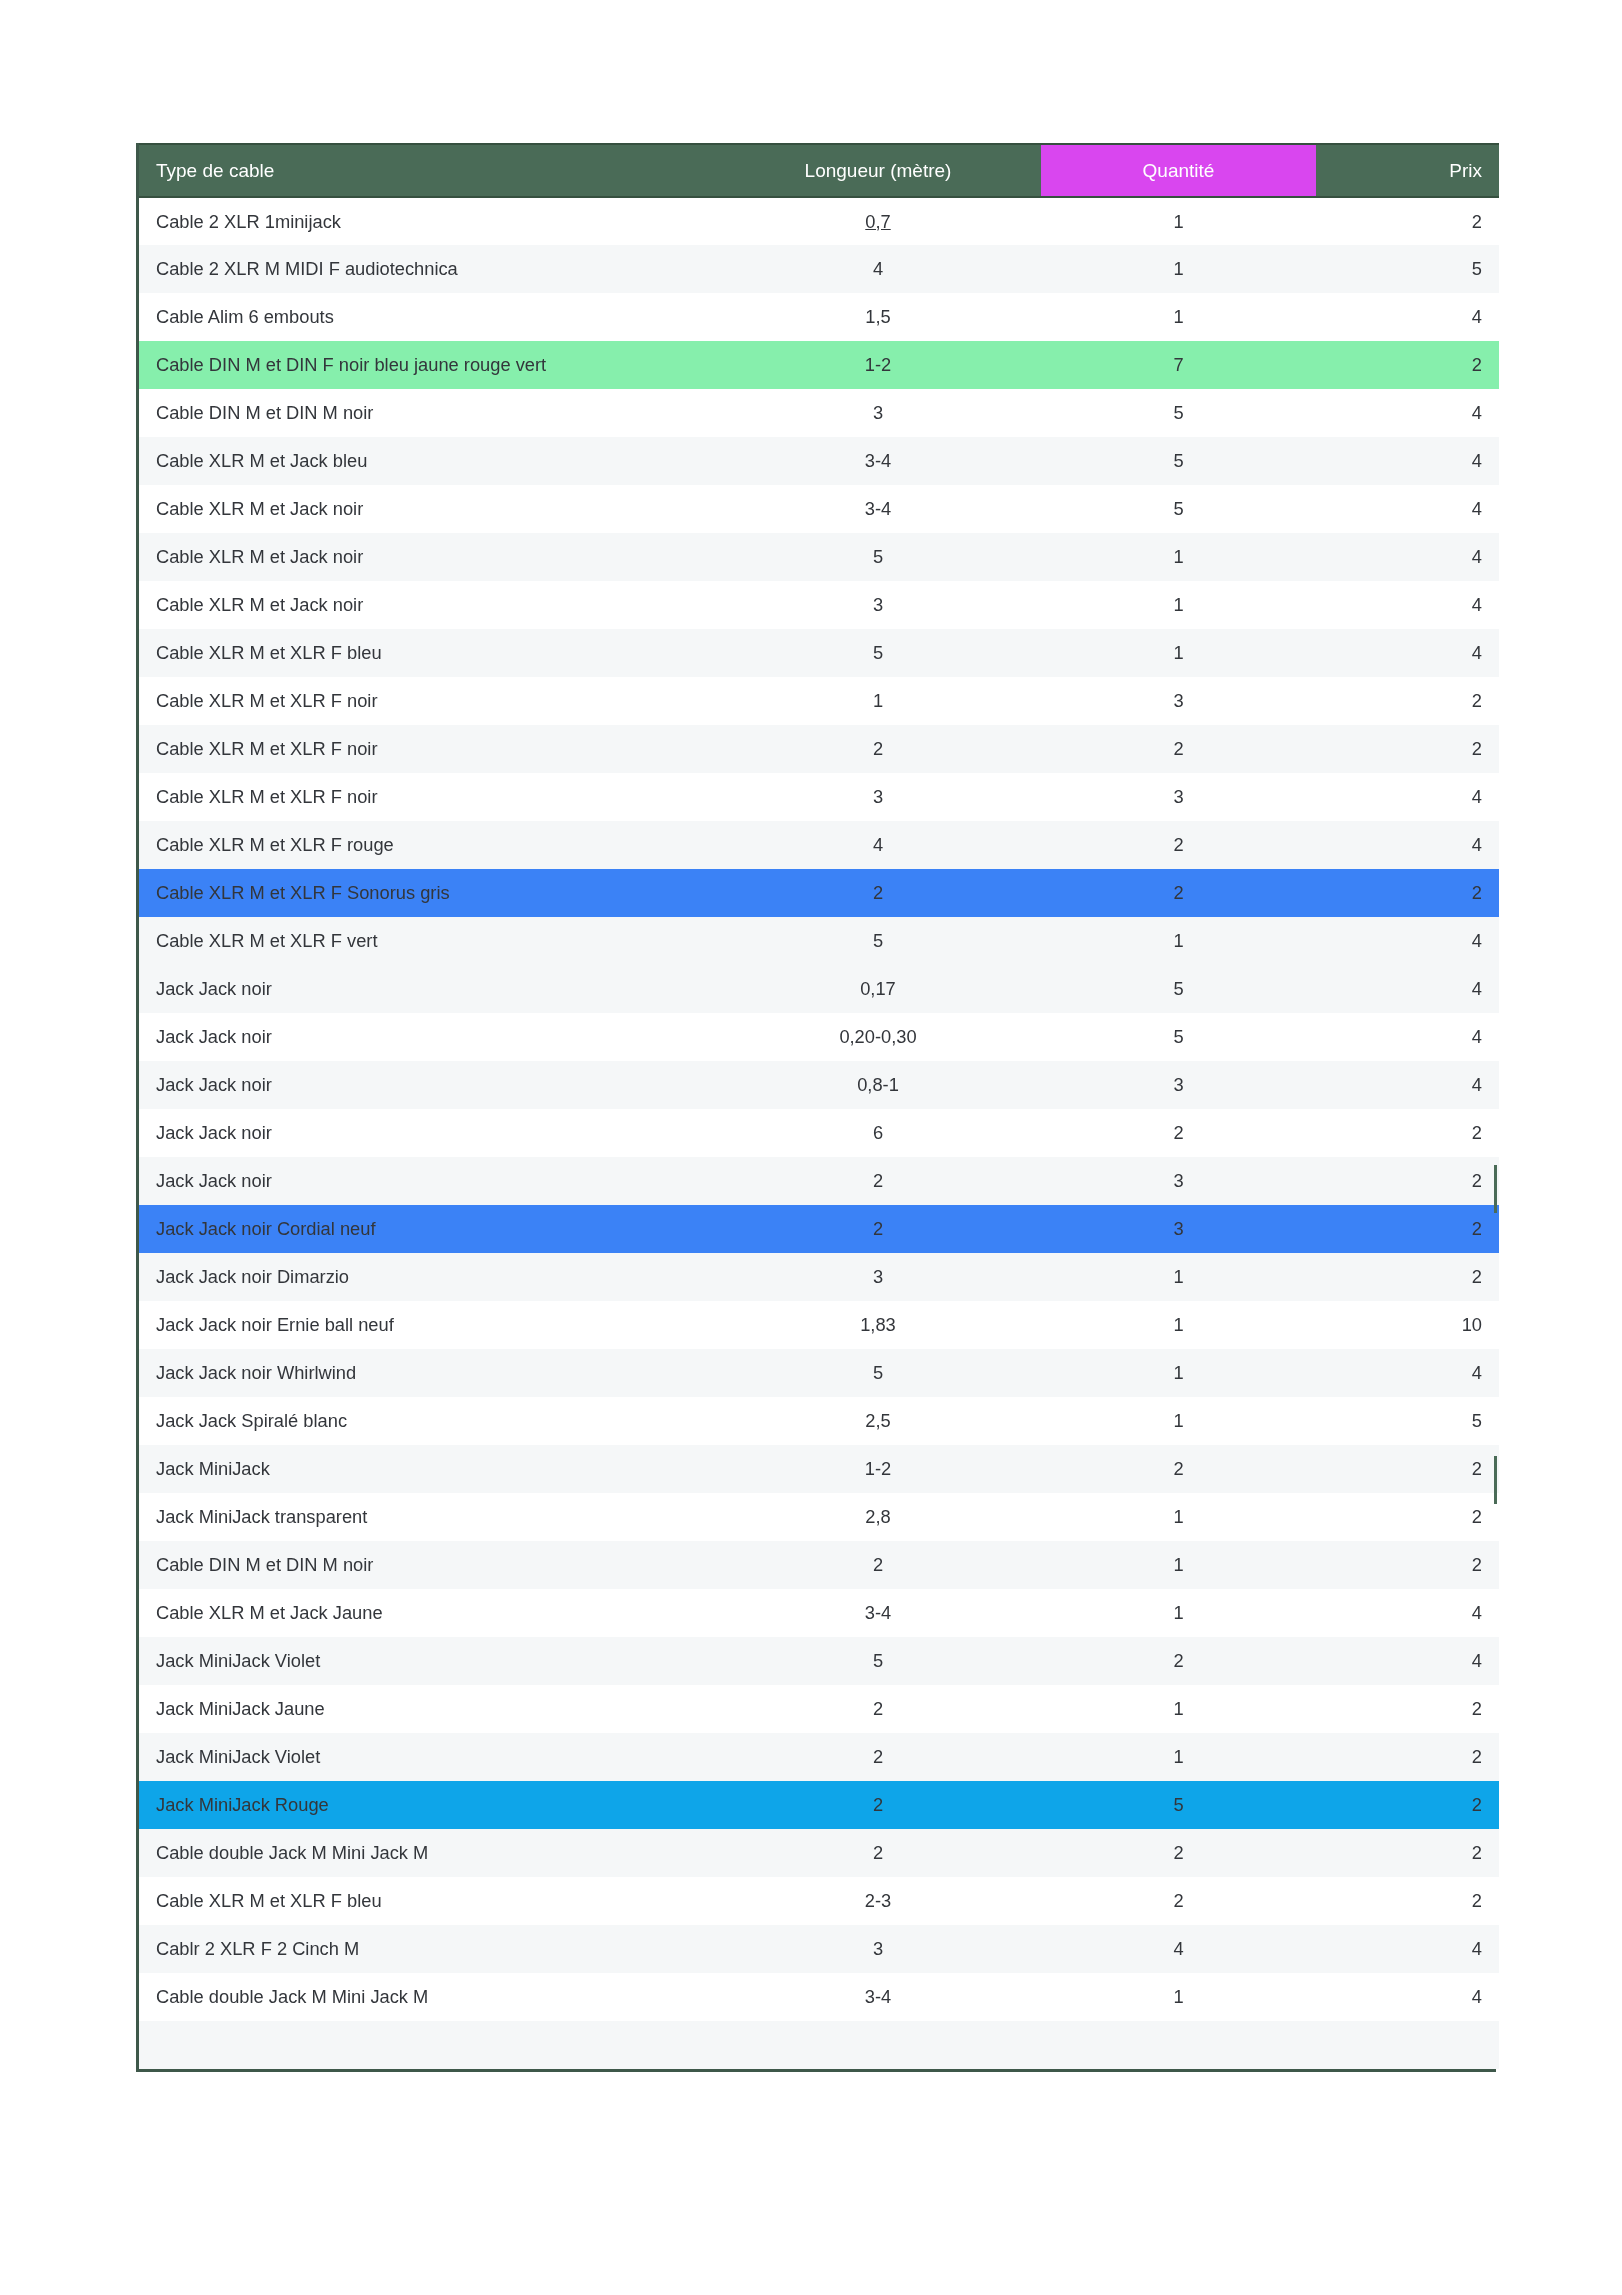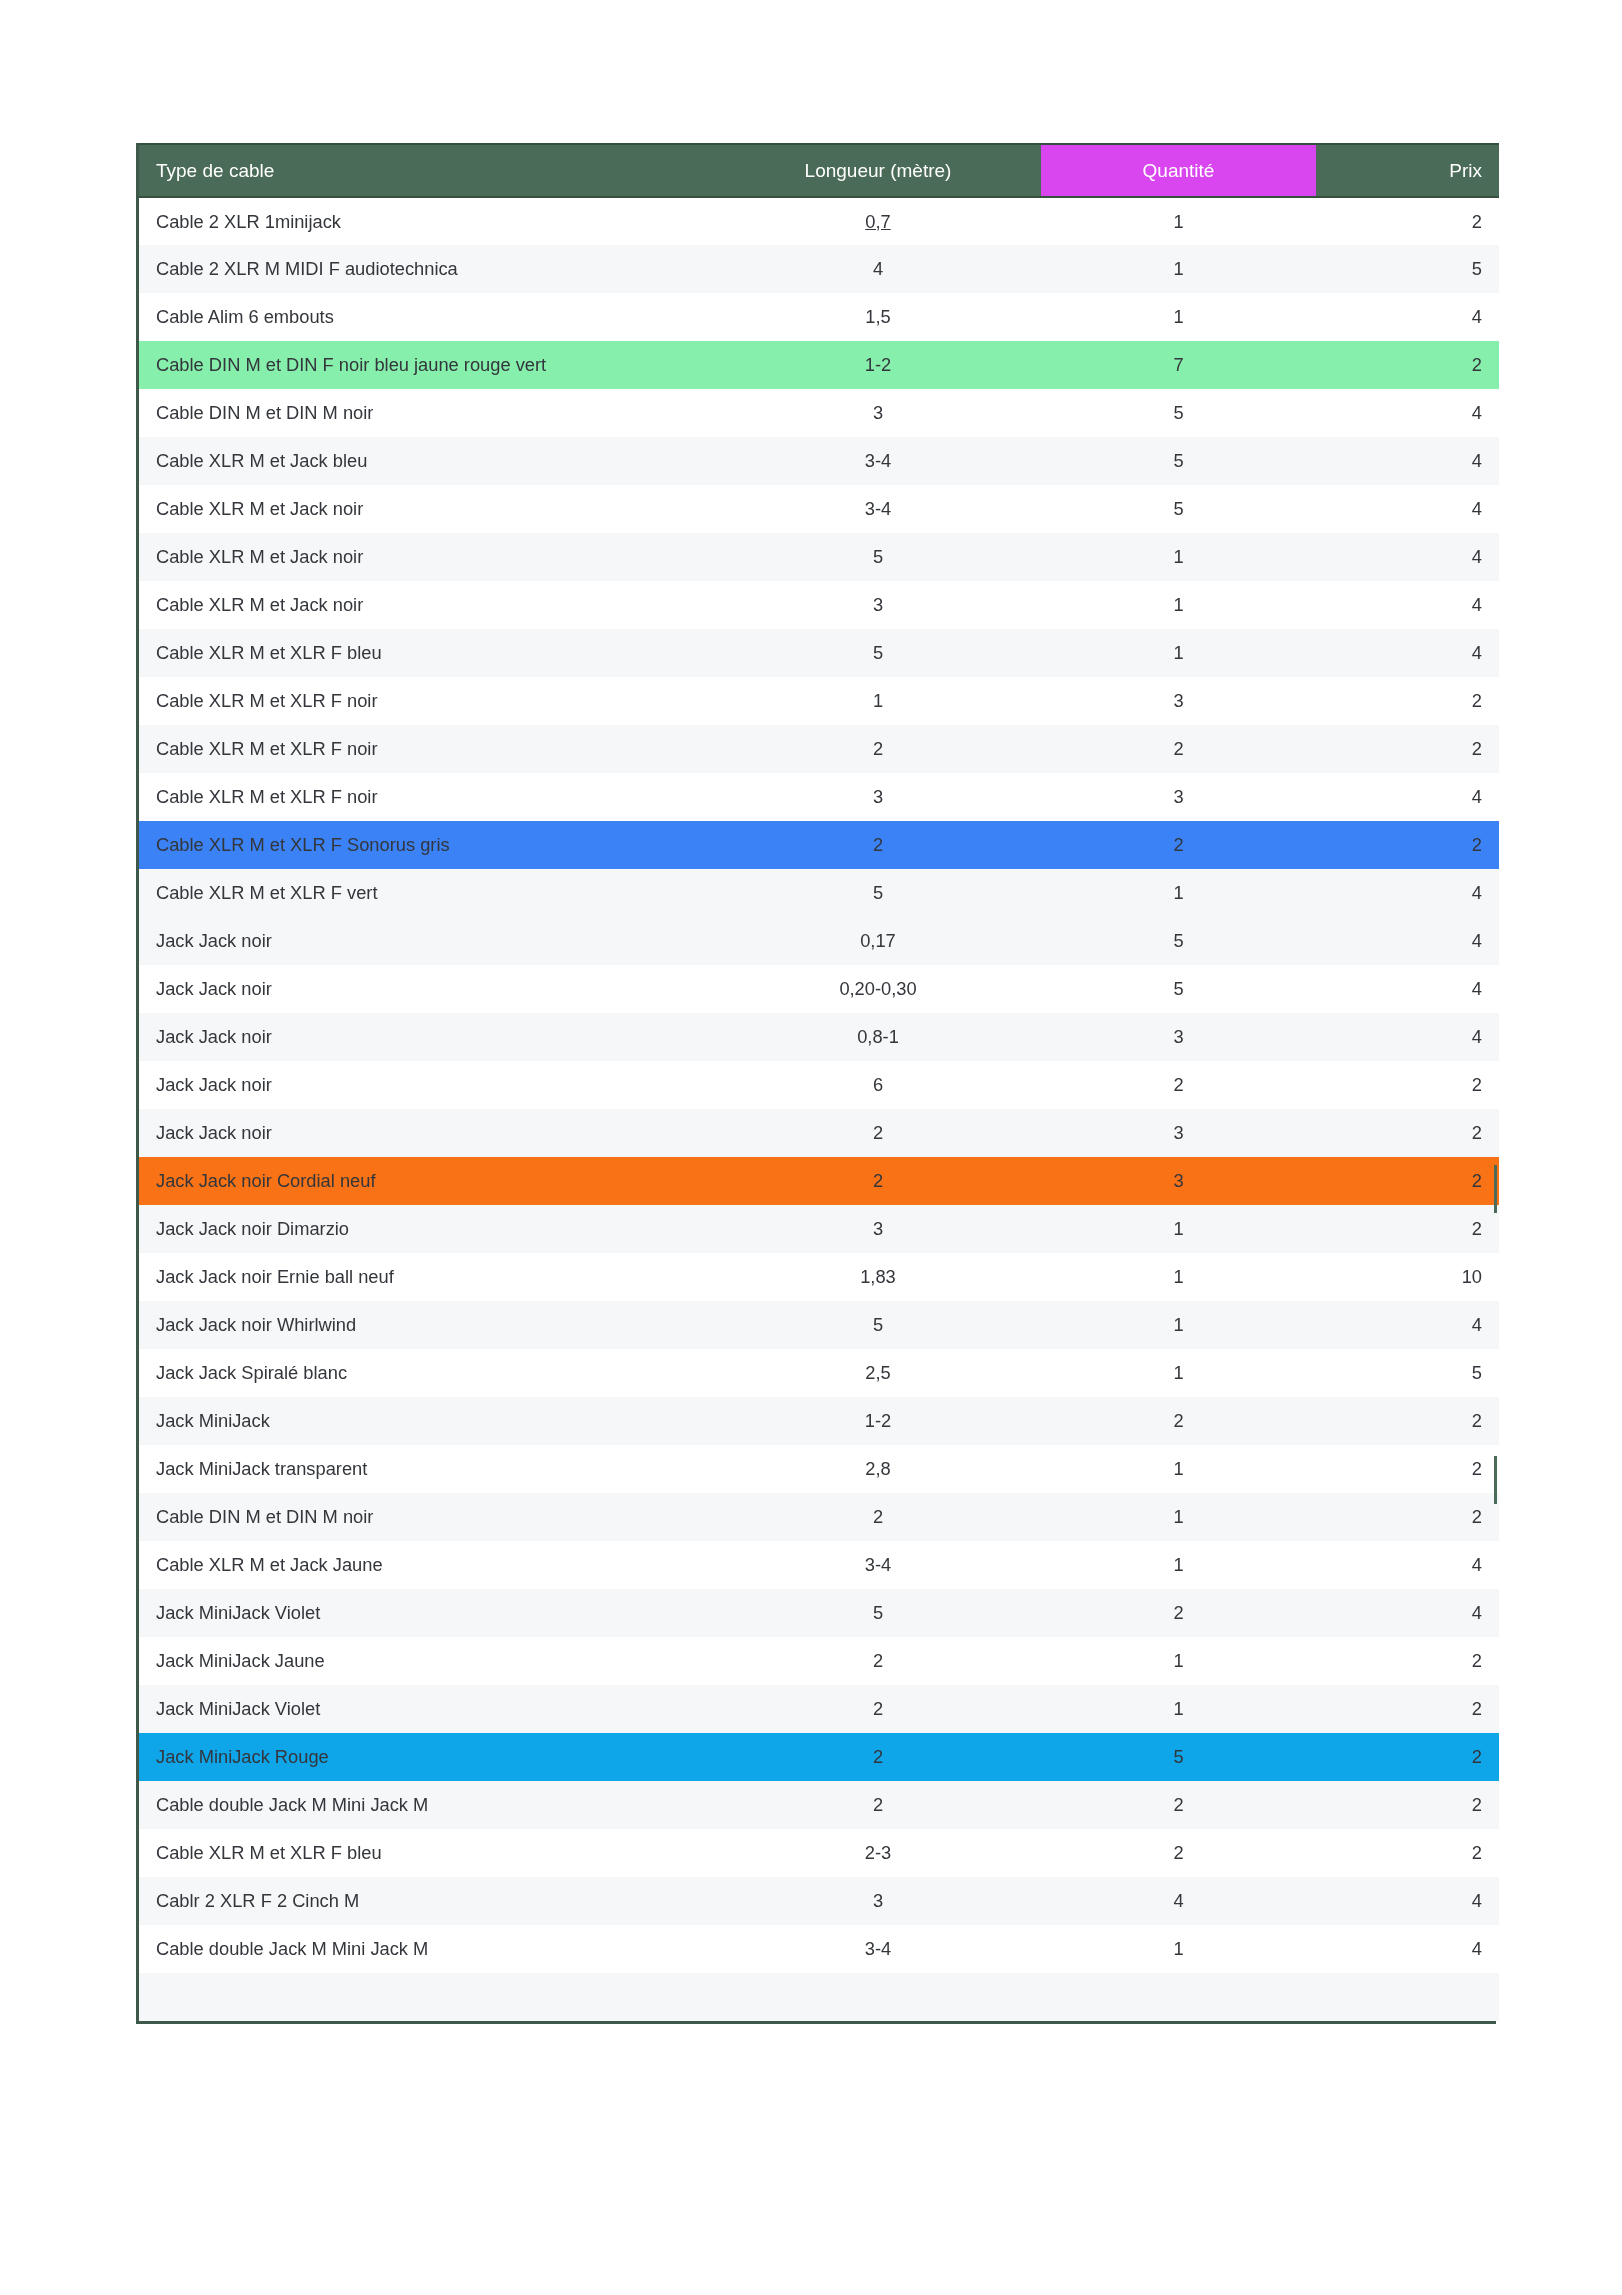--- a/index.html
+++ b/index.html
@@ -176,20 +176,26 @@
             <td class="c-long" style="color: rgb(51, 54, 59);">2</td>
             <td class="c-qty" style="color: rgb(51, 54, 59);">2</td>
             <td class="c-prix" style="color: rgb(51, 54, 59);">2</td>
           </tr>
           <tr class="odd" style="background: rgb(255, 255, 255);">
             <td class="c-type" style="color: rgb(51, 54, 59);">Cable XLR M et XLR F noir</td>
             <td class="c-long" style="color: rgb(51, 54, 59);">3</td>
             <td class="c-qty" style="color: rgb(51, 54, 59);">3</td>
             <td class="c-prix" style="color: rgb(51, 54, 59);">4</td>
           </tr>
+          <tr class="even" style="background: rgb(245, 247, 248);">
+            <td class="c-type" style="color: rgb(51, 54, 59);">Cable XLR M et XLR F rouge</td>
+            <td class="c-long" style="color: rgb(51, 54, 59);">4</td>
+            <td class="c-qty" style="color: rgb(51, 54, 59);">2</td>
+            <td class="c-prix" style="color: rgb(51, 54, 59);">4</td>
+          </tr>
           <tr class="odd" style="background: #3b82f6;">
             <td class="c-type" style="color: rgb(51, 54, 59);">Cable XLR M et XLR F Sonorus gris</td>
             <td class="c-long" style="color: rgb(51, 54, 59);">2</td>
             <td class="c-qty" style="color: rgb(51, 54, 59);">2</td>
             <td class="c-prix" style="color: rgb(51, 54, 59);">2</td>
           </tr>
           <tr class="even" style="background: rgb(245, 247, 248);">
             <td class="c-type" style="color: rgb(51, 54, 59);">Cable XLR M et XLR F vert</td>
             <td class="c-long" style="color: rgb(51, 54, 59);">5</td>
             <td class="c-qty" style="color: rgb(51, 54, 59);">1</td>
@@ -218,21 +224,21 @@
             <td class="c-long" style="color: rgb(51, 54, 59);">6</td>
             <td class="c-qty" style="color: rgb(51, 54, 59);">2</td>
             <td class="c-prix" style="color: rgb(51, 54, 59);">2</td>
           </tr>
           <tr class="even" style="background: rgb(245, 247, 248);">
             <td class="c-type" style="color: rgb(51, 54, 59);">Jack Jack noir</td>
             <td class="c-long" style="color: rgb(51, 54, 59);">2</td>
             <td class="c-qty" style="color: rgb(51, 54, 59);">3</td>
             <td class="c-prix" style="color: rgb(51, 54, 59);">2</td>
           </tr>
-          <tr class="odd" style="background: #f97316;">
+          <tr class="odd" style="background: #3b82f6;">
             <td class="c-type" style="color: rgb(51, 54, 59);">Jack Jack noir Cordial neuf</td>
             <td class="c-long" style="color: rgb(51, 54, 59);">2</td>
             <td class="c-qty" style="color: rgb(51, 54, 59);">3</td>
             <td class="c-prix" style="color: rgb(51, 54, 59);">2</td>
           </tr>
           <tr class="even" style="background: rgb(245, 247, 248);">
             <td class="c-type" style="color: rgb(51, 54, 59);">Jack Jack noir Dimarzio</td>
             <td class="c-long" style="color: rgb(51, 54, 59);">3</td>
             <td class="c-qty" style="color: rgb(51, 54, 59);">1</td>
             <td class="c-prix" style="color: rgb(51, 54, 59);">2</td>

